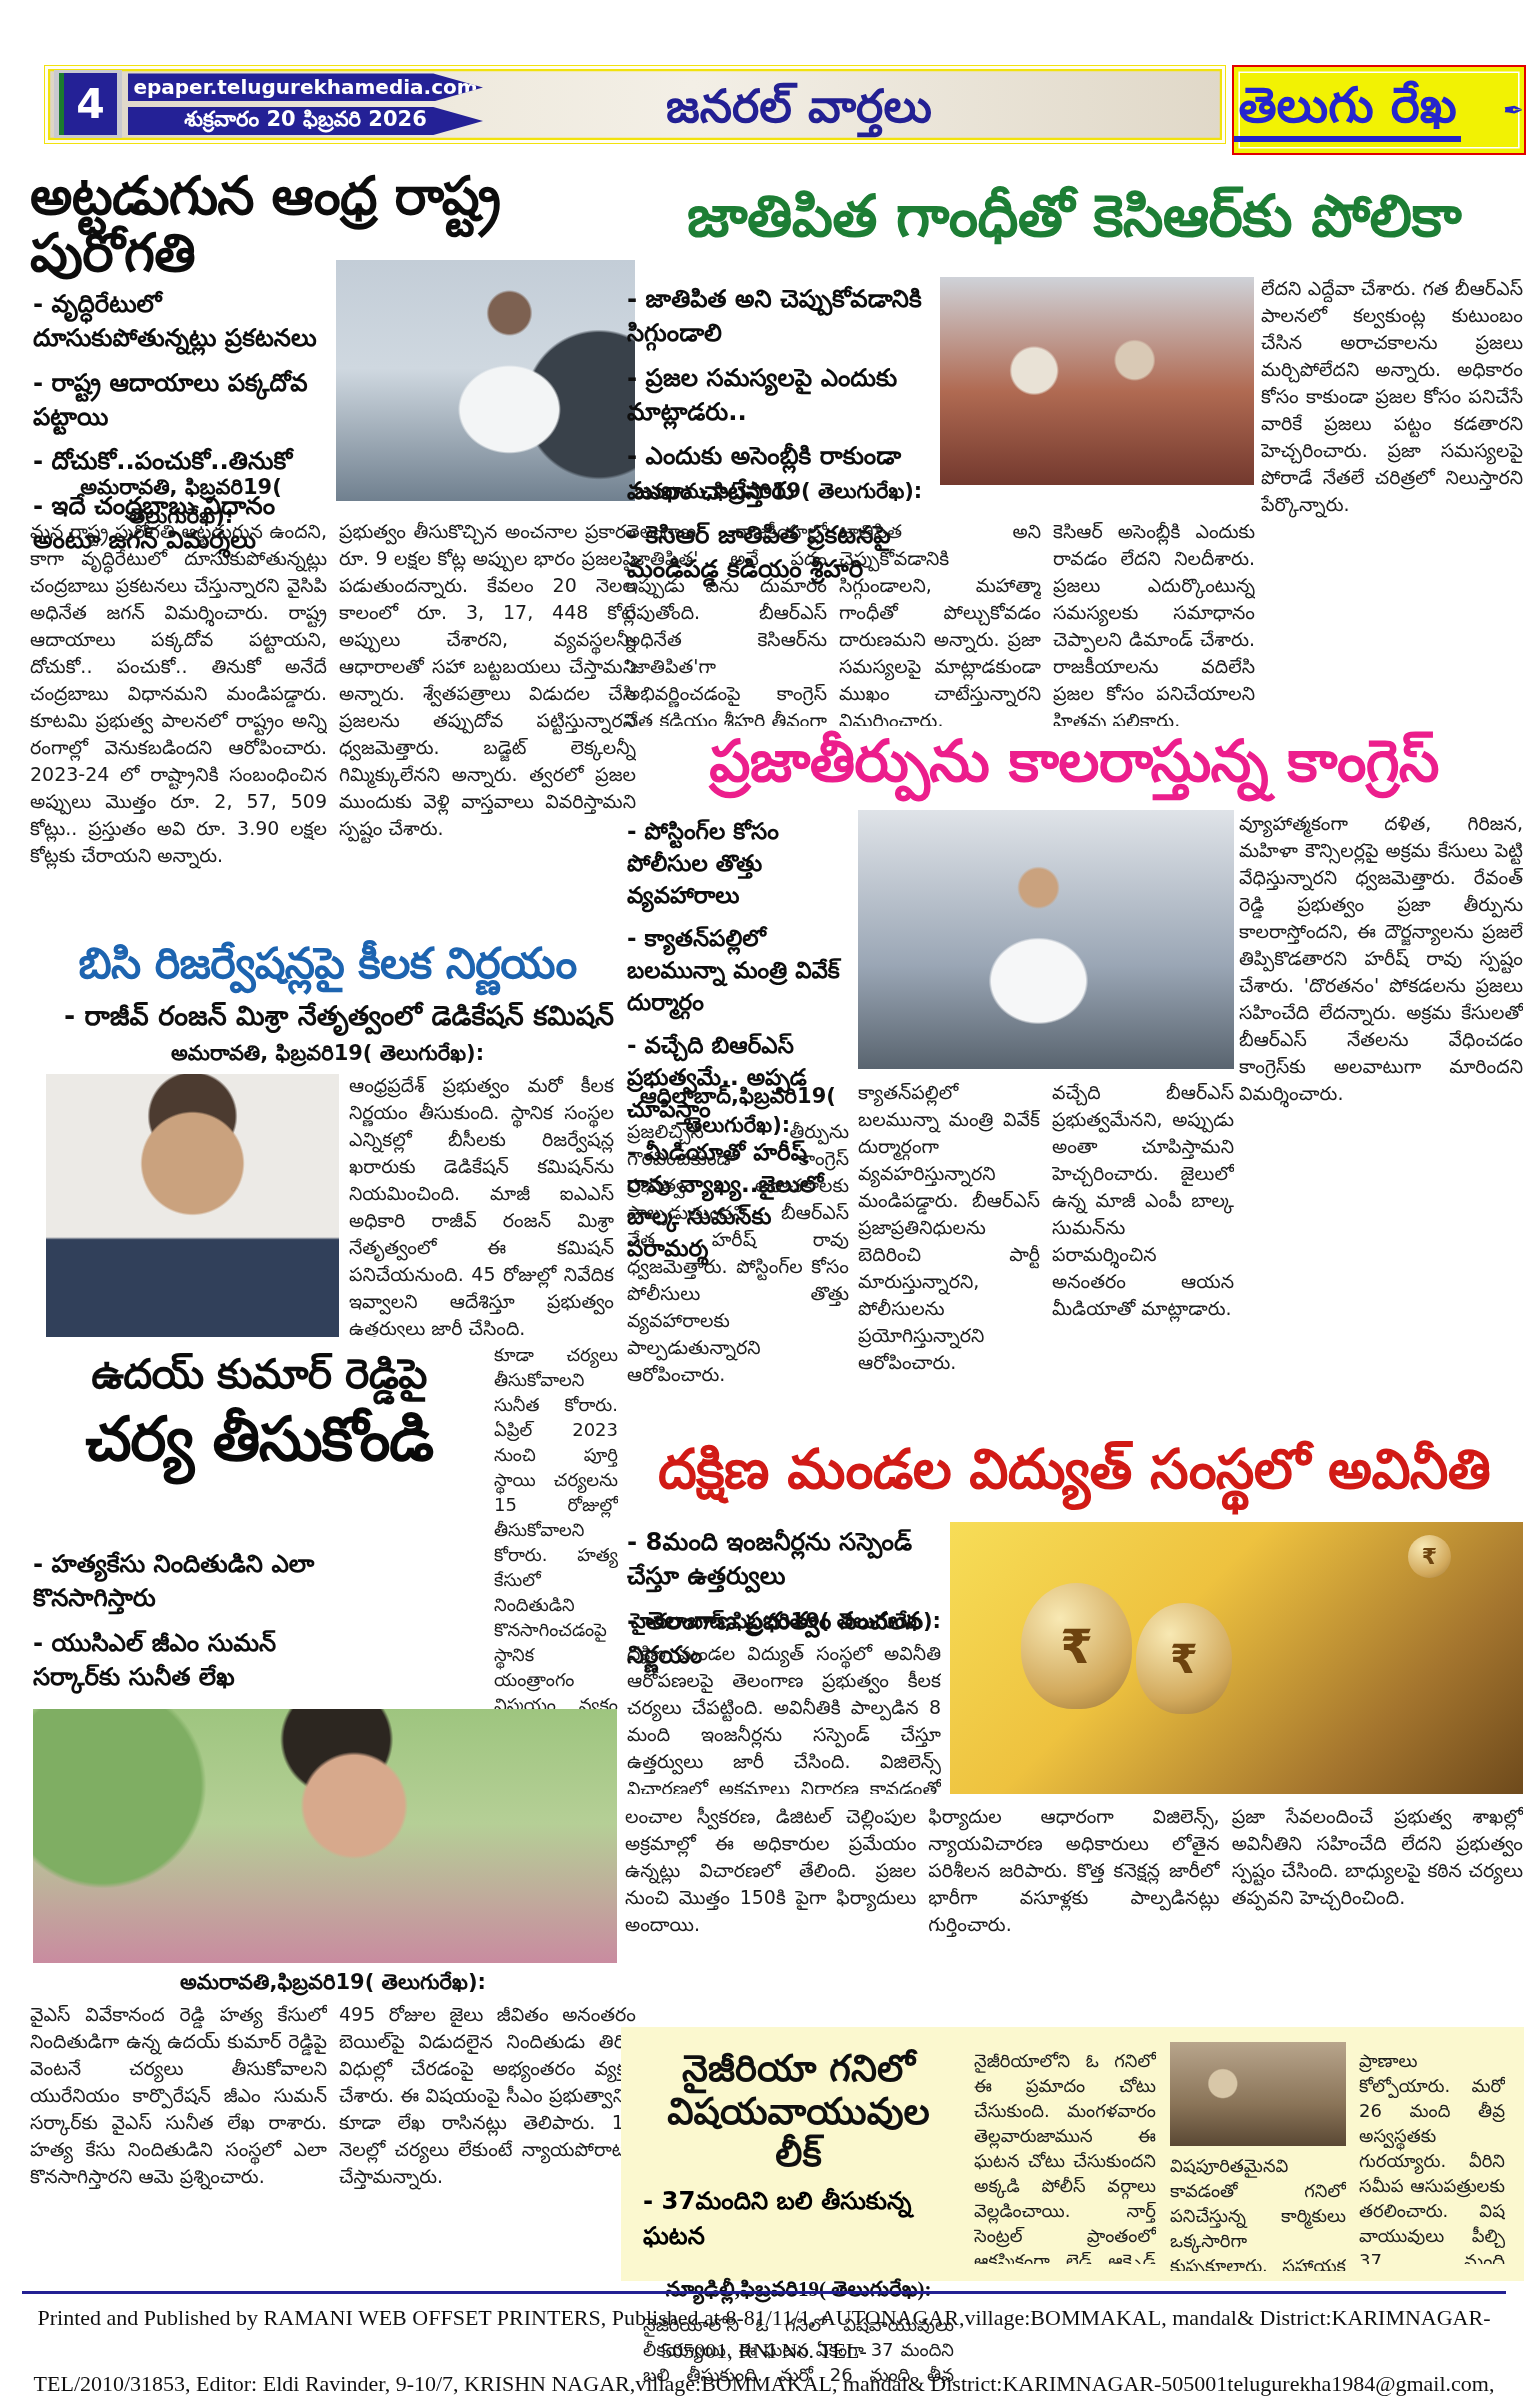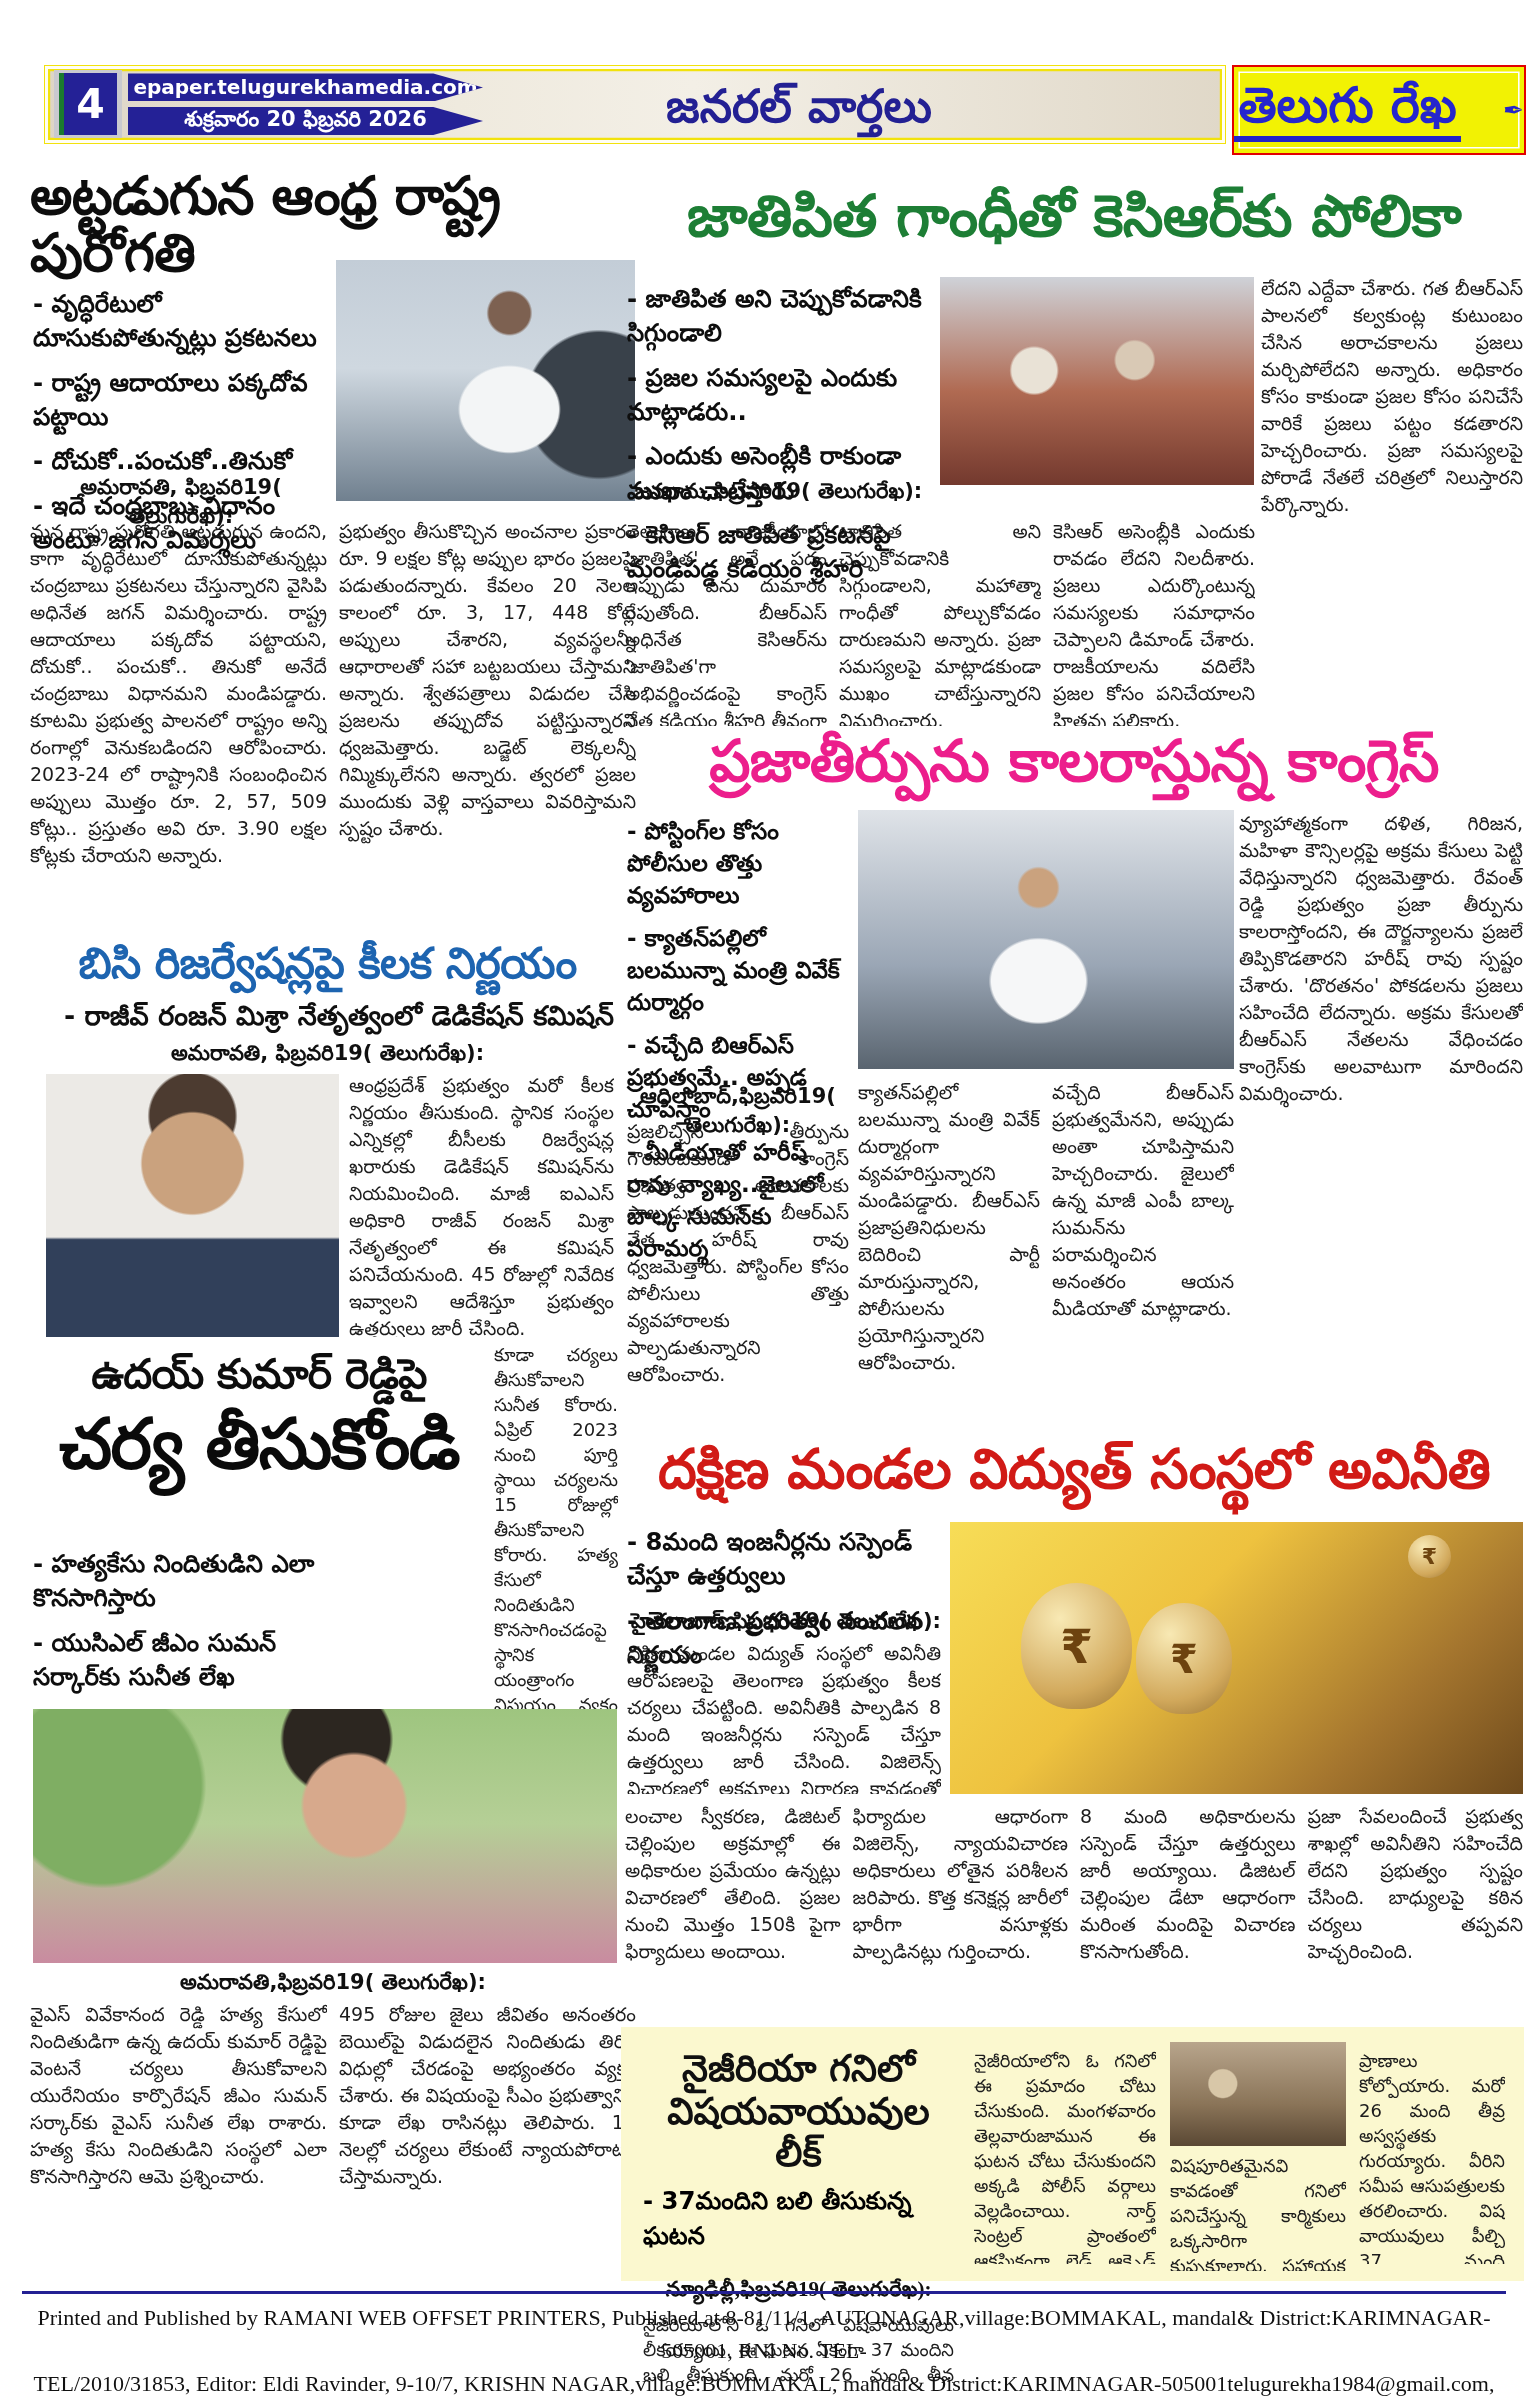--- a/index.html
+++ b/index.html
@@ -129,21 +129,21 @@
   <div class="abs cols" style="left:858px;top:1079px;width:376px;height:347px;">
     <div class="tx">క్యాతన్‌పల్లిలో బలమున్నా మంత్రి వివేక్ దుర్మార్గంగా వ్యవహరిస్తున్నారని మండిపడ్డారు. బీఆర్ఎస్ ప్రజాప్రతినిధులను బెదిరించి పార్టీ మారుస్తున్నారని, పోలీసులను ప్రయోగిస్తున్నారని ఆరోపించారు.</div>
     <div class="tx">వచ్చేది బీఆర్ఎస్ ప్రభుత్వమేనని, అప్పుడు అంతా చూపిస్తామని హెచ్చరించారు. జైలులో ఉన్న మాజీ ఎంపీ బాల్క సుమన్‌ను పరామర్శించిన అనంతరం ఆయన మీడియాతో మాట్లాడారు.</div>
   </div>
   <div class="abs center" style="left:41px;top:1000px;width:573px;font-size:27px;font-weight:700;color:#101010;text-align:right;">- రాజీవ్ రంజన్ మిశ్రా నేతృత్వంలో డెడికేషన్ కమిషన్</div>
   <div class="abs dl" style="left:41px;top:1041px;width:573px;">అమరావతి, ఫిబ్రవరి19( తెలుగురేఖ):</div>
   <div class="abs photo ph-d" style="left:46px;top:1074px;width:293px;height:263px;"></div>
   <div class="abs tx" style="left:349px;top:1072px;width:265px;height:265px;">ఆంధ్రప్రదేశ్ ప్రభుత్వం మరో కీలక నిర్ణయం తీసుకుంది. స్థానిక సంస్థల ఎన్నికల్లో బీసీలకు రిజర్వేషన్ల ఖరారుకు డెడికేషన్ కమిషన్‌ను నియమించింది. మాజీ ఐఎఎస్ అధికారి రాజీవ్ రంజన్ మిశ్రా నేతృత్వంలో ఈ కమిషన్ పనిచేయనుంది. 45 రోజుల్లో నివేదిక ఇవ్వాలని ఆదేశిస్తూ ప్రభుత్వం ఉత్తర్వులు జారీ చేసింది.</div>
 
   <div class="abs hl center" style="left:30px;top:1352px;width:458px;font-size:41px;color:#0d0d0d;">ఉదయ్ కుమార్ రెడ్డిపై</div>
-  <div class="abs center" style="left:30px;top:1403px;width:458px;font-size:70px;font-weight:900;color:#0a0a0a;letter-spacing:-1.5px;">చర్య తీసుకోండి</div>
+  <div class="abs center" style="left:30px;top:1403px;width:458px;font-size:61px;font-weight:900;color:#0a0a0a;letter-spacing:-1.5px;">చర్య తీసుకోండి</div>
   <div class="abs tx txsm" style="left:494px;top:1342px;width:124px;height:368px;">కూడా చర్యలు తీసుకోవాలని సునీత కోరారు. ఏప్రిల్ 2023 నుంచి పూర్తి స్థాయి చర్యలను 15 రోజుల్లో తీసుకోవాలని కోరారు. హత్య కేసులో నిందితుడిని కొనసాగించడంపై స్థానిక యంత్రాంగం విస్మయం వ్యక్తం చేసింది.</div>
   <div class="abs" style="left:33px;top:1547px;width:296px;">
     <div class="bt">- హత్యకేసు నిందితుడిని ఎలా కొనసాగిస్తారు</div>
     <div class="bt">- యుసిఎల్ జీఎం సుమన్ సర్కార్‌కు సునీత లేఖ</div>
   </div>
   <div class="abs photo ph-e" style="left:33px;top:1709px;width:584px;height:254px;"></div>
   <div class="abs dl" style="left:30px;top:1970px;width:606px;">అమరావతి,ఫిబ్రవరి19( తెలుగురేఖ):</div>
   <div class="abs cols" style="left:30px;top:2001px;width:606px;height:281px;">
     <div class="tx">వైఎస్ వివేకానంద రెడ్డి హత్య కేసులో నిందితుడిగా ఉన్న ఉదయ్ కుమార్ రెడ్డిపై వెంటనే చర్యలు తీసుకోవాలని యురేనియం కార్పొరేషన్ జీఎం సుమన్ సర్కార్‌కు వైఎస్ సునీత లేఖ రాశారు. హత్య కేసు నిందితుడిని సంస్థలో ఎలా కొనసాగిస్తారని ఆమె ప్రశ్నించారు.</div>
     <div class="tx">495 రోజుల జైలు జీవితం అనంతరం బెయిల్‌పై విడుదలైన నిందితుడు తిరిగి విధుల్లో చేరడంపై అభ్యంతరం వ్యక్తం చేశారు. ఈ విషయంపై సీఎం ప్రభుత్వానికి కూడా లేఖ రాసినట్లు తెలిపారు. 11 నెలల్లో చర్యలు లేకుంటే న్యాయపోరాటం చేస్తామన్నారు.</div>
@@ -157,21 +157,20 @@
   <div class="abs dl" style="left:627px;top:1609px;width:318px;">హైదరాబాద్,ఫిబ్రవరి19( తెలుగురేఖ):</div>
   <div class="abs tx" style="left:627px;top:1640px;width:314px;height:154px;">దక్షిణ మండల విద్యుత్ సంస్థలో అవినీతి ఆరోపణలపై తెలంగాణ ప్రభుత్వం కీలక చర్యలు చేపట్టింది. అవినీతికి పాల్పడిన 8 మంది ఇంజనీర్లను సస్పెండ్ చేస్తూ ఉత్తర్వులు జారీ చేసింది. విజిలెన్స్ విచారణలో అక్రమాలు నిర్ధారణ కావడంతో ఈ నిర్ణయం తీసుకుంది.</div>
   <div class="abs photo ph-f" style="left:950px;top:1522px;width:573px;height:272px;">
     <span class="bag" style="left:71px;top:61px;width:111px;height:126px;font-size:47px;">₹</span>
     <span class="bag" style="left:186px;top:81px;width:96px;height:111px;font-size:40px;">₹</span>
     <span class="bag" style="left:458px;top:13.3px;width:43px;height:43px;font-size:22px;border-radius:50%;">₹</span>
   </div>
   <div class="abs cols" style="left:625px;top:1803px;width:898px;height:204px;">
     <div class="tx">లంచాల స్వీకరణ, డిజిటల్ చెల్లింపుల అక్రమాల్లో ఈ అధికారుల ప్రమేయం ఉన్నట్లు విచారణలో తేలింది. ప్రజల నుంచి మొత్తం 150కి పైగా ఫిర్యాదులు అందాయి.</div>
     <div class="tx">ఫిర్యాదుల ఆధారంగా విజిలెన్స్, న్యాయవిచారణ అధికారులు లోతైన పరిశీలన జరిపారు. కొత్త కనెక్షన్ల జారీలో భారీగా వసూళ్లకు పాల్పడినట్లు గుర్తించారు.</div>
-    <div class="tx">8 మంది అధికారులను సస్పెండ్ చేస్తూ ఉత్తర్వులు జారీ అయ్యాయి. డిజిటల్ చెల్లింపుల డేటా ఆధారంగా మరింత మందిపై విచారణ కొనసాగుతోంది.</div>
     <div class="tx">ప్రజా సేవలందించే ప్రభుత్వ శాఖల్లో అవినీతిని సహించేది లేదని ప్రభుత్వం స్పష్టం చేసింది. బాధ్యులపై కఠిన చర్యలు తప్పవని హెచ్చరించింది.</div>
   </div>
 
   <div class="abs panel" style="left:621px;top:2027px;width:903px;height:254px;">
     <div class="abs" style="left:22px;top:21px;width:311px;">
       <div class="gh">నైజీరియా గనిలో విషయవాయువుల లీక్</div>
       <div class="gsub">- 37మందిని బలి తీసుకున్న ఘటన</div>
       <div class="dl" style="margin-top:21px;font-family:Liberation Serif, serif;">న్యూఢిల్లీ,ఫిబ్రవరి19( తెలుగురేఖ):</div>
       <div class="tx txsm" style="margin-top:6px;height:71px;">నైజీరియాలోని ఓ గనిలో విషవాయువులు లీకయ్యాయి. ఈ ఘటన ఏకంగా 37 మందిని బలి తీసుకుంది. మరో 26 మంది తీవ్ర అస్వస్థతకు గురయ్యారు.</div>
     </div>

